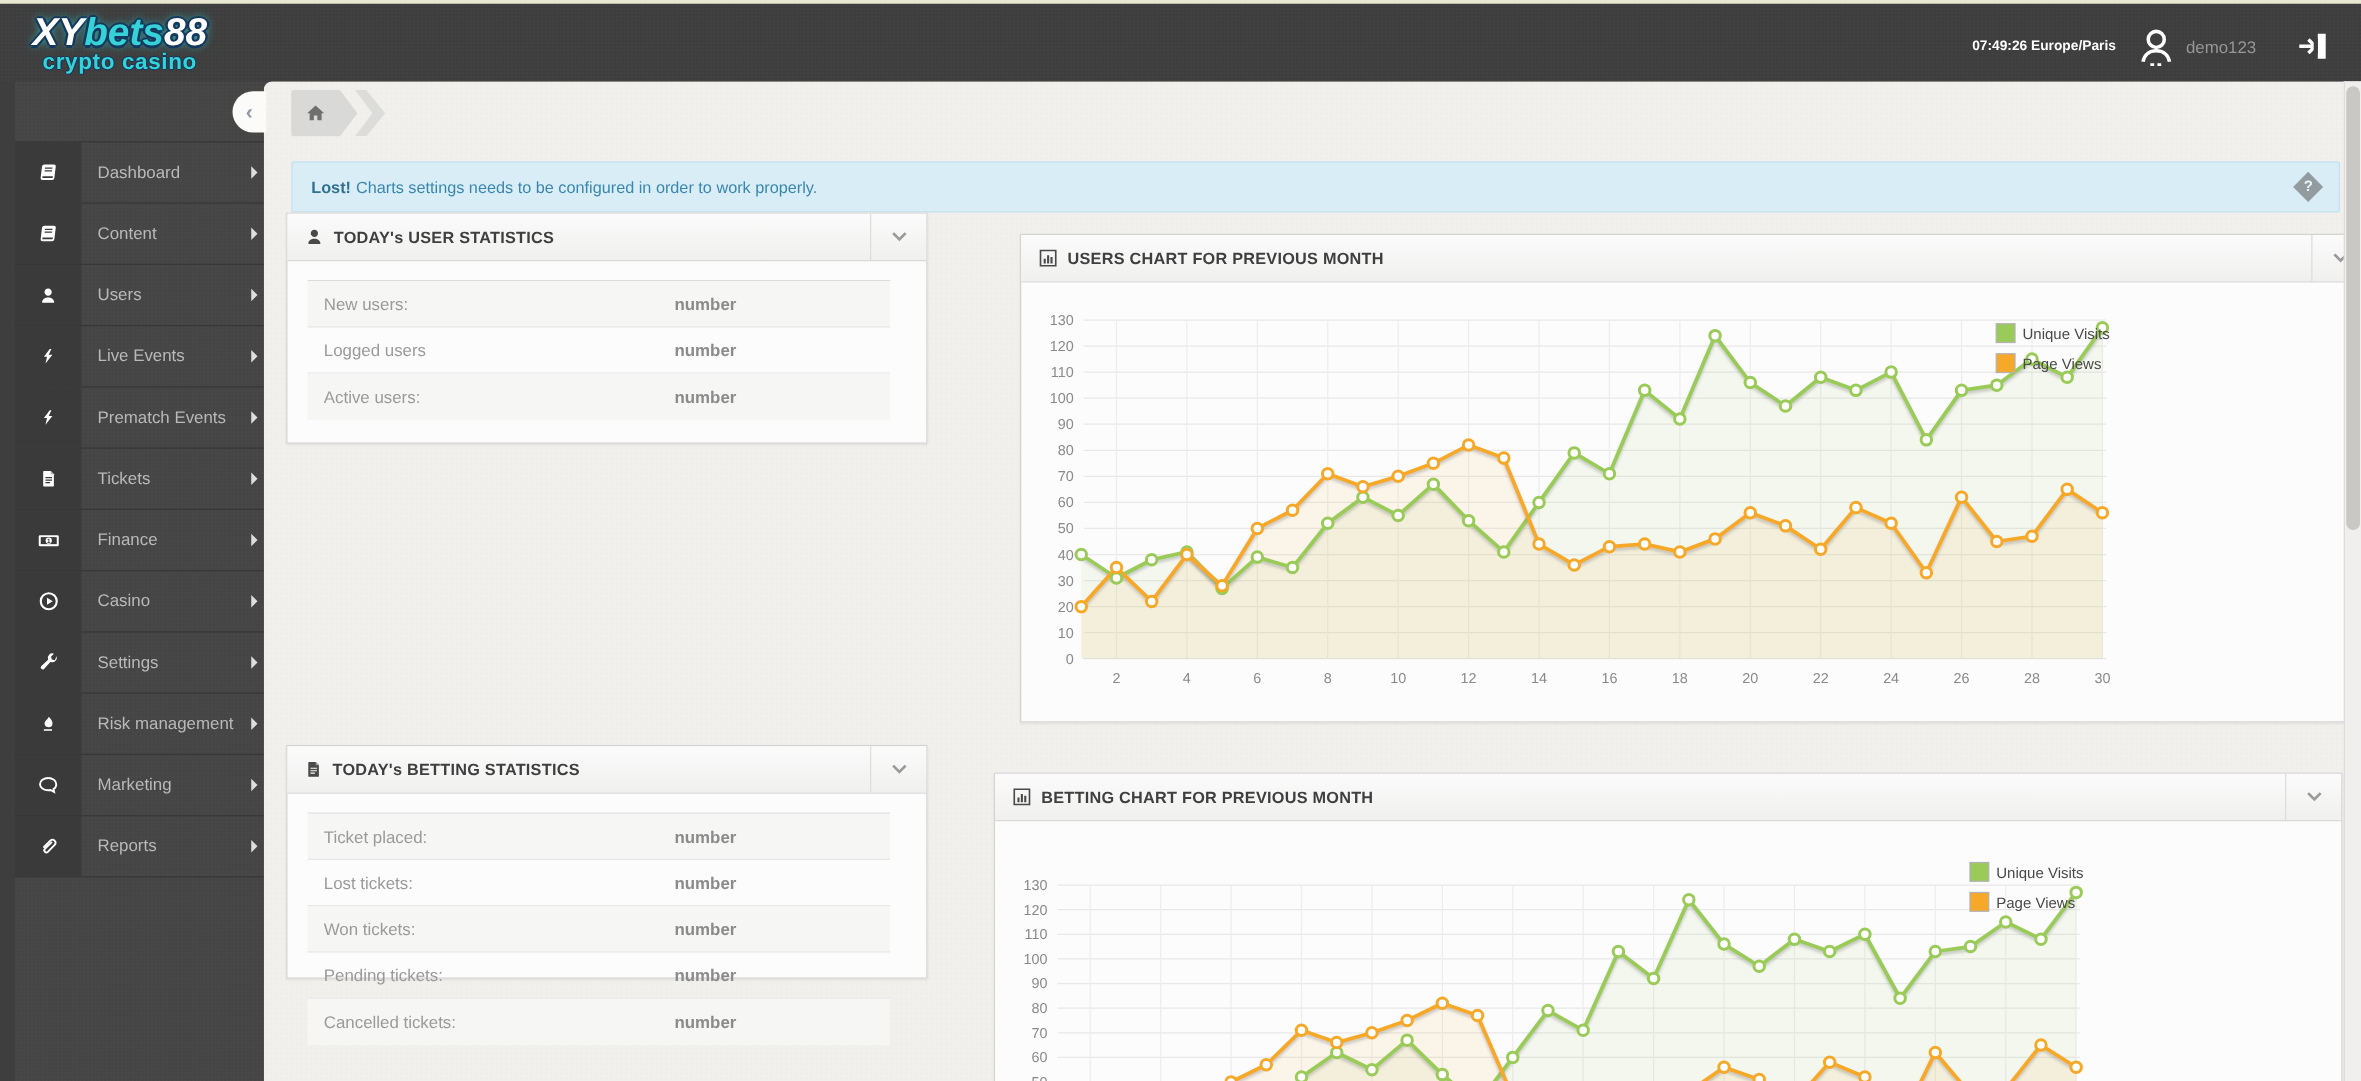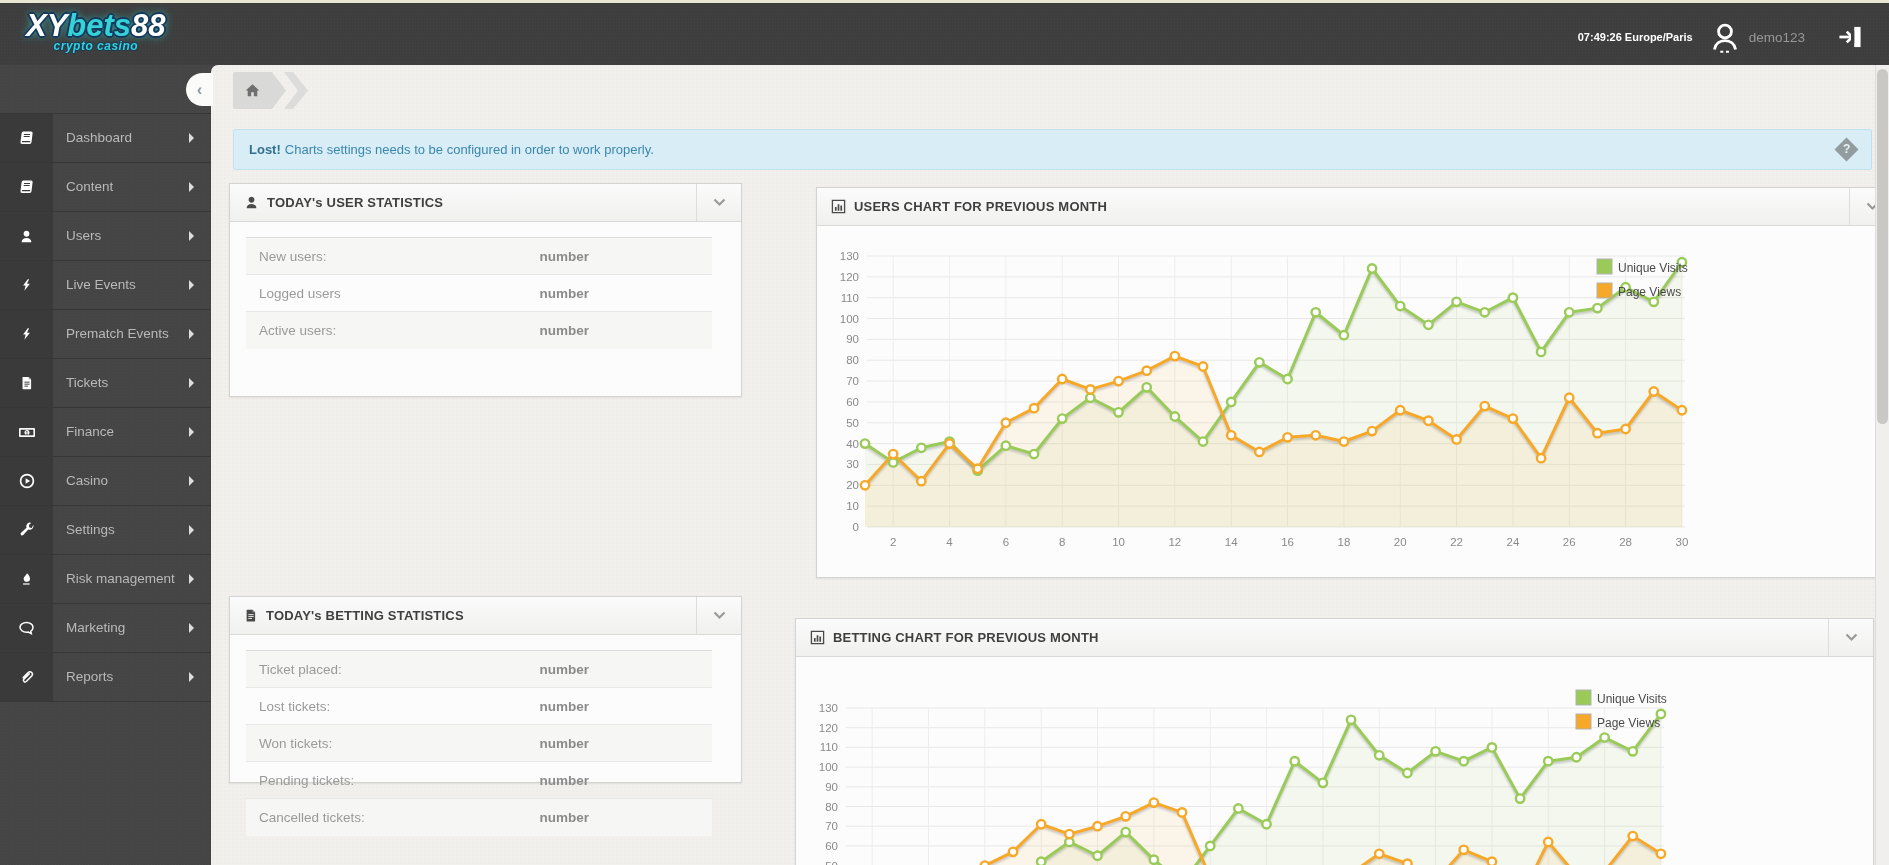--- a/index.html
+++ b/index.html
@@ -20,31 +20,31 @@
   .logo { position:absolute; left:26px; top:7px; text-align:center; }
   .logo-main {
     font-size:31px; font-weight:900; font-style:italic; line-height:32px;
     text-shadow:2px 0 0 #14395c,-2px 0 0 #14395c,0 2px 0 #14395c,0 -2px 0 #14395c,
       1px 1px 0 #14395c,-1px -1px 0 #14395c,1px -1px 0 #14395c,-1px 1px 0 #14395c,
       0 0 8px rgba(47,211,216,0.95);
   }
   .logo-main .w { color:#ffffff; }
   .logo-main .c { color:#35d2d8; }
   .logo-tag {
-    font-size:12px; font-weight:bold; font-style:italic; color:#35d2d8; margin-top:-3px; letter-spacing:.5px;
+    font-size:18px; font-weight:bold; color:#35d2d8; margin-top:-3px; letter-spacing:.5px;
     text-shadow:1px 0 0 #14395c,-1px 0 0 #14395c,0 1px 0 #14395c,0 -1px 0 #14395c;
   }
   .top-right { position:absolute; right:24px; top:3px; height:62px; display:flex; align-items:center; }
   .clock { color:#ffffff; font-weight:bold; font-size:11px;padding-left:48px; }
   .avatar { margin-left:14px; width:36px; height:38px; display:flex; align-items:center; justify-content:center; }
   .username { color:#979797; font-size:13.5px; margin-left:6px; }
   .logout { margin-left:30px; width:30px; height:34px; display:flex; align-items:center; justify-content:center; }
 
   
-  .sidebar { position:absolute; left:0; top:65px; width:227px; height:800px; background:#454545;
+  .sidebar { position:absolute; left:12px; top:65px; width:227px; height:800px; background:#454545;
     background-image:radial-gradient(rgba(255,255,255,0.02) 1px, transparent 1px); background-size:3px 3px; }
   .side-list { position:absolute; left:0; top:48px; width:211px; border-top:1px solid #373737; }
   .side-item { position:relative; height:49px; display:flex; border-bottom:1px solid #373737; cursor:pointer; }
   .side-icon { width:53px; height:48px; background:#3a3a3a; display:flex; align-items:center; justify-content:center; flex:0 0 53px; }
   .side-label { line-height:48px; margin-left:13px; color:#b9b9b9; font-size:13.5px; }
   .side-caret { position:absolute; right:17px; top:19px; width:0; height:0;
     border-left:5px solid #dedede; border-top:5px solid transparent; border-bottom:5px solid transparent; }
 
   
   .content { position:absolute; left:211px; top:65px; width:1678px; height:800px;
@@ -84,21 +84,21 @@
   .stat-rows { border-top:1px solid #dcdcdc; }
   .stat-row { position:relative; height:37px; display:flex; align-items:center;
     padding-left:13px; font-size:13.5px; color:#9a9a9a; border-bottom:1px solid #e7e7e7; }
   .stat-row:last-child { border-bottom:none; }
   .stat-row:nth-child(odd) { background:#f6f6f5; }
   .stat-val { position:absolute; left:63%; font-weight:bold; color:#8b8b8b; }
 
   .chart-wrap { padding:0; }
   svg text { font-family:"Liberation Sans", sans-serif; }
 
-  #panel-user  { left:229px; top:183px; width:513px; height:214px; }
+  #panel-user  { left:229px; top:170px; width:513px; height:185px; }
   #panel-chart1{ left:816px; top:187px; width:1079px; height:391px; }
   #panel-bet   { left:229px; top:596px; width:513px; height:187px; }
   #panel-chart2{ left:795px; top:596px; width:1079px; height:270px; overflow:hidden;margin-top:22px; }
 
   
   .scrollbar { position:absolute; right:0; top:65px; width:14px; height:800px; background:#f0efed; border-left:1px solid #dddcda; z-index:7; }
   .scroll-thumb { position:absolute; left:1px; top:4px; width:11px; height:355px; background:#c9c8c5; border-radius:6px; }
 </style>
 </head>
 <body>

